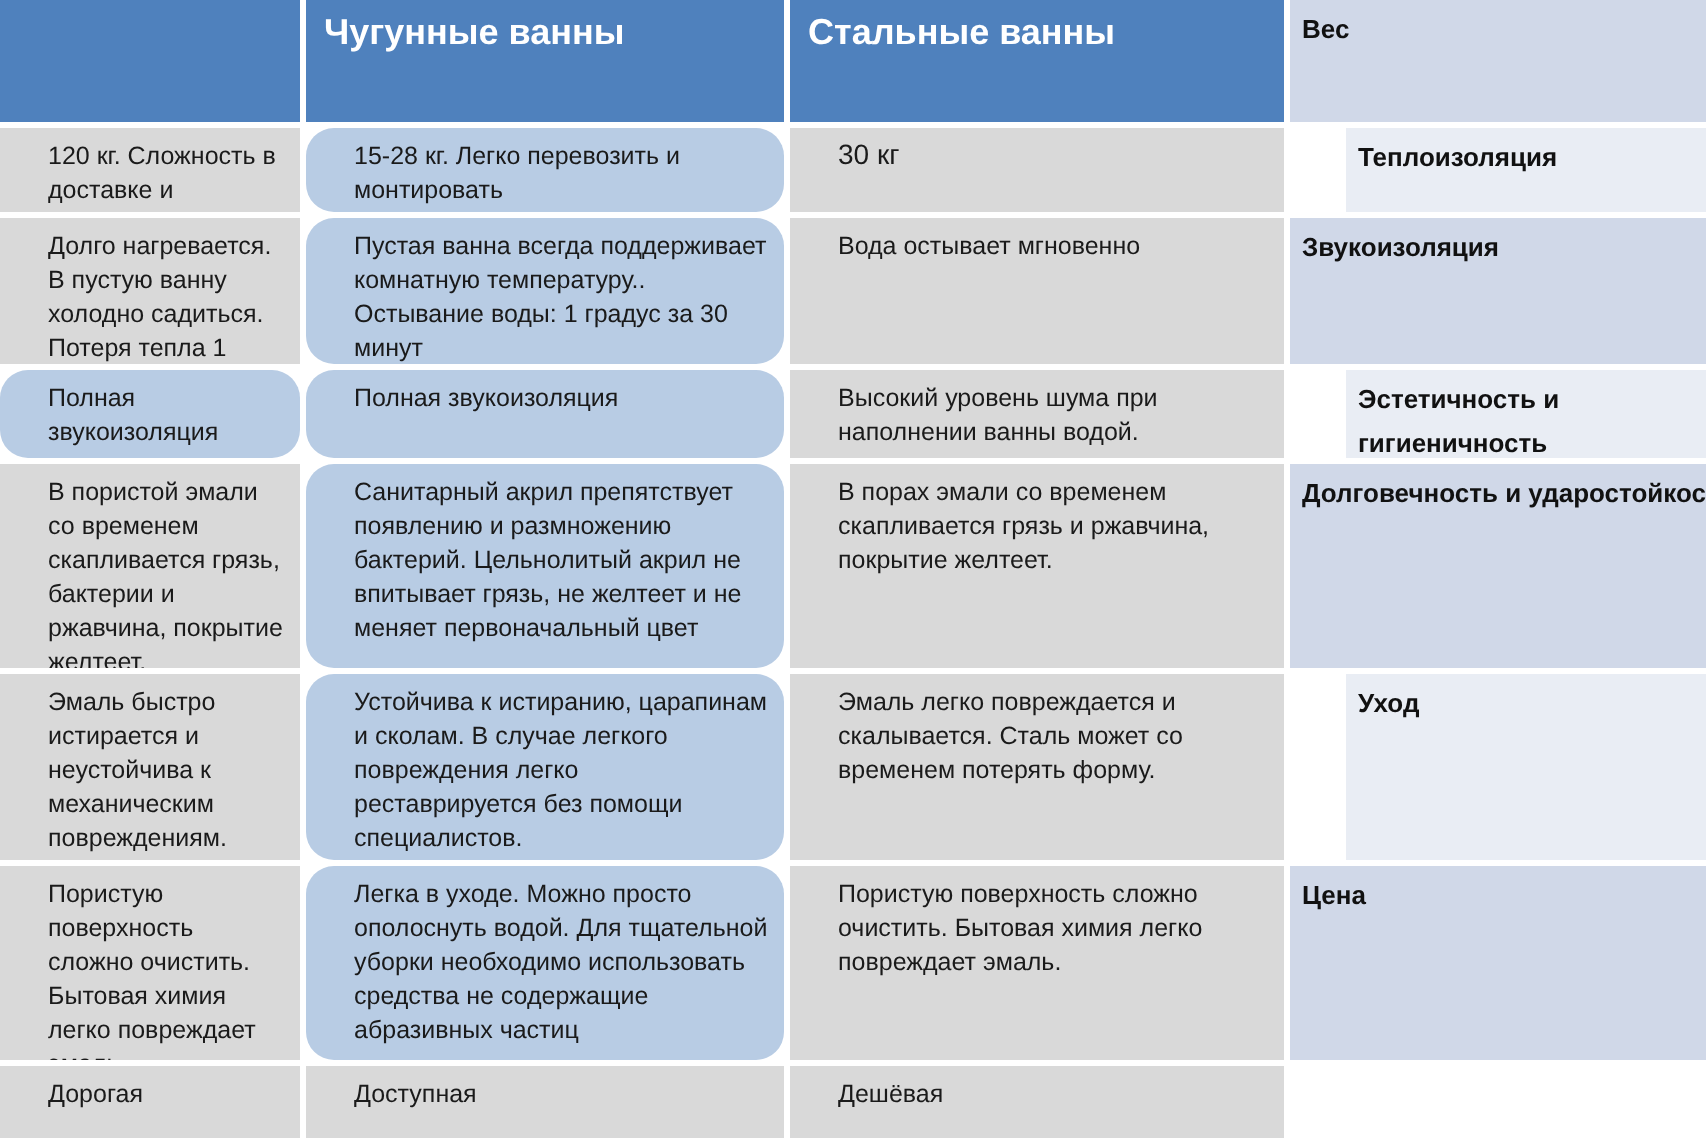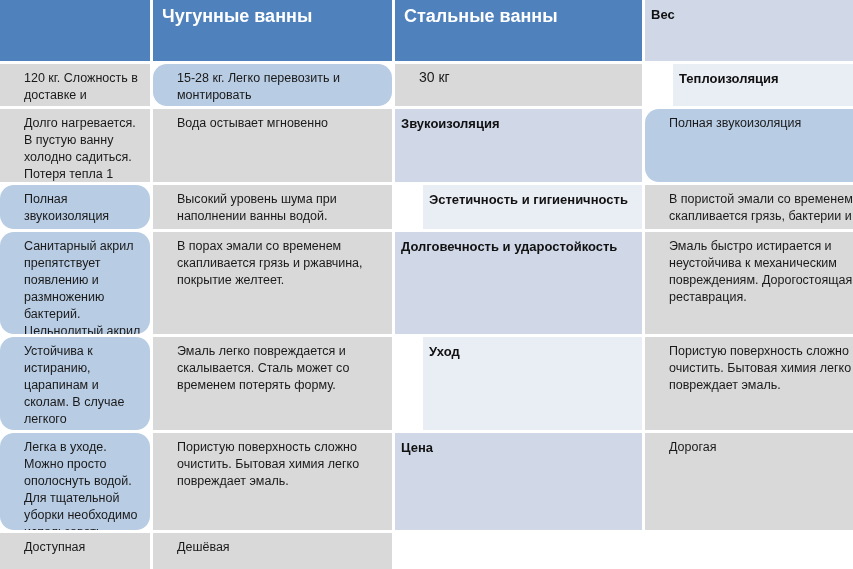--- a/index.html
+++ b/index.html
@@ -47,20 +47,21 @@
   <div class="cell hdr">Чугунные ванны</div>
   <div class="cell hdr">Стальные ванны</div>
 
   <div class="cell rowlabel lab-a">Вес</div>
   <div class="cell gray">120 кг. Сложность в доставке и установке</div>
   <div class="cell blue">15-28 кг. Легко перевозить и монтировать</div>
   <div class="cell gray big">30 кг</div>
 
   <div class="cell rowlabel lab-b">Теплоизоляция</div>
   <div class="cell gray">Долго нагревается. В пустую ванну холодно садиться. Потеря тепла 1 градус в 5 минут.</div>
+  <div class="cell blue">Пустая ванна всегда поддерживает комнатную температуру.. Остывание воды: 1 градус за 30 минут</div>
   <div class="cell gray">Вода остывает мгновенно</div>
 
   <div class="cell rowlabel lab-a">Звукоизоляция</div>
   <div class="cell blue">Полная звукоизоляция</div>
   <div class="cell blue">Полная звукоизоляция</div>
   <div class="cell gray">Высокий уровень шума при наполнении ванны водой.</div>
 
   <div class="cell rowlabel lab-b">Эстетичность и гигиеничность</div>
   <div class="cell gray">В пористой эмали со временем скапливается грязь, бактерии и ржавчина, покрытие желтеет.</div>
   <div class="cell blue">Санитарный акрил препятствует появлению и размножению бактерий. Цельнолитый акрил не впитывает грязь, не желтеет и не меняет первоначальный цвет</div>

